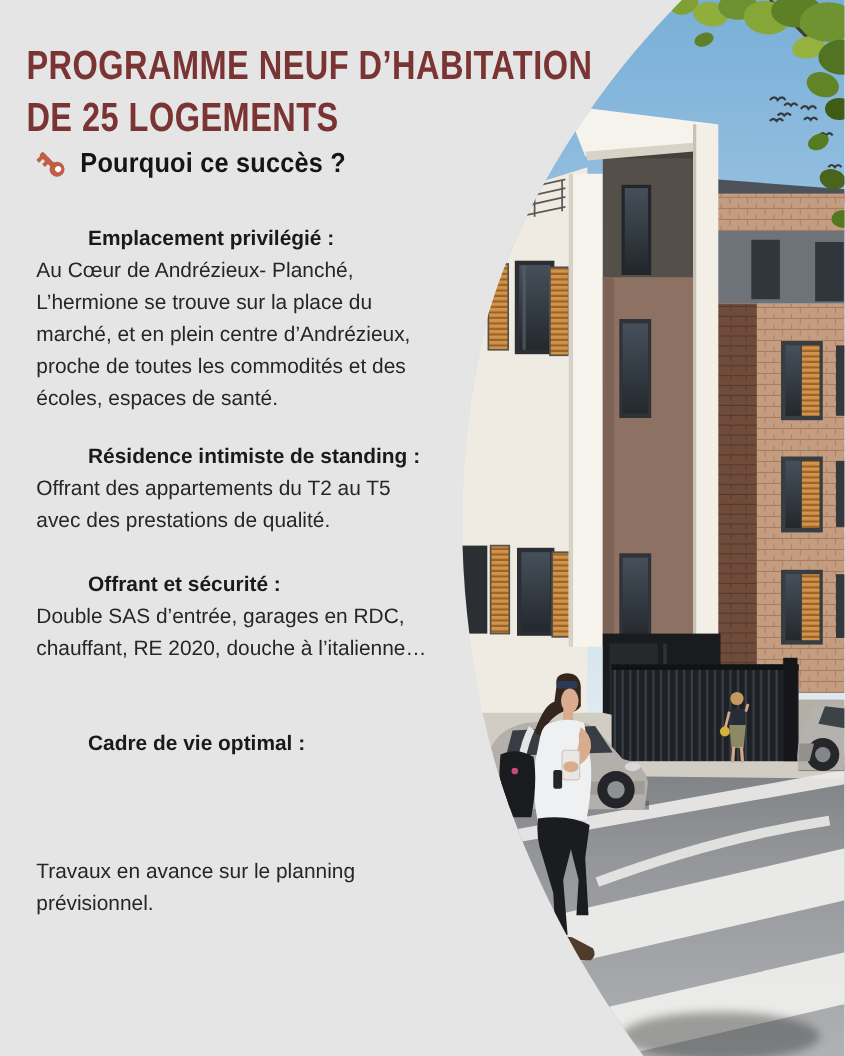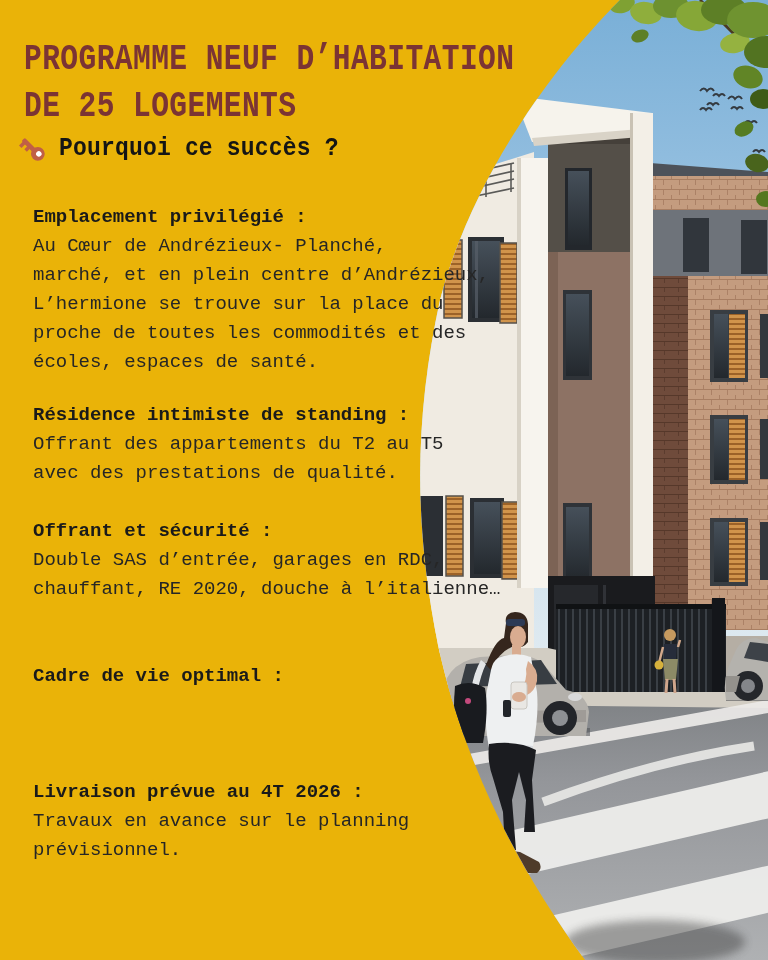--- a/index.html
+++ b/index.html
@@ -1,27 +1,27 @@
 <!DOCTYPE html>
 <html><head>
 <meta charset="utf-8">
 <style>
   html,body{margin:0;padding:0;}
-  .page{position:relative;width:768px;height:960px;background:#eab308;overflow:hidden;
-        font-family:Liberation Mono, monospace;}
+  .page{position:relative;width:768px;height:960px;background:#e5e5e5;overflow:hidden;
+        font-family:Liberation Sans, sans-serif;}
   
   .title{position:absolute;left:24px;top:36px;color:#7b3434;font-weight:bold;
          font-size:37px;line-height:47px;letter-spacing:.5px;transform:scaleX(.80);
          transform-origin:left top;white-space:nowrap;}
-  .tagline{position:absolute;left:16px;top:132px;display:flex;align-items:center;gap:10px;}
+  .tagline{position:absolute;left:30px;top:132px;display:flex;align-items:center;gap:10px;}
   .tagline .txt{font-size:25px;font-weight:bold;color:#151515;transform:scaleX(.92);
                 transform-origin:left center;white-space:nowrap;letter-spacing:.2px;}
   .key{width:33px;height:33px;flex:0 0 auto;}
   .section{position:absolute;left:33px;font-size:19px;color:#262626;line-height:29px;}
-  .section .head{font-weight:bold;color:#1a1a1a;white-space:nowrap;}
+  .section .head{font-weight:bold;color:#1a1a1a;white-space:nowrap;margin-left:47px;}
   .section .line{white-space:nowrap;}
   
   .photo{position:absolute;inset:0;
          clip-path:path('M620,0 C545,75 470,185 440,300 C415,415 413,520 438,645 C463,760 516,866 585,960 L768,960 L768,0 Z');}
   .sky{position:absolute;left:380px;top:0;width:388px;height:700px;
        background:linear-gradient(180deg,#79afd7 0%,#8fbcde 22%,#a9cbe5 45%,#cbdfec 70%,#e5edf2 100%);}
   .scene{position:absolute;inset:0;}
 </style>
 </head>
 <body>
@@ -267,22 +267,22 @@
         <rect x="8.2" y="13" width="2.6" height="3.6" fill="#c05f46"></rect>
       </g>
     </svg>
     <span class="txt">Pourquoi ce succès ?</span>
   </div>
 
   <div class="section" style="top:203px">
     <div class="head">Emplacement privilégié :</div>
     <div>
         <div class="line">Au Cœur de Andrézieux- Planché,</div>
+        <div class="line">L’hermione se trouve sur la place du</div>
         <div class="line">marché, et en plein centre d’Andrézieux,</div>
-        <div class="line">L’hermione se trouve sur la place du</div>
         <div class="line">proche de toutes les commodités et des</div>
         <div class="line">écoles, espaces de santé.</div>
       </div>
   </div>
 
   <div class="section" style="top:401px">
     <div class="head">Résidence intimiste de standing :</div>
     <div>
         <div class="line">Offrant des appartements du T2 au T5</div>
         <div class="line">avec des prestations de qualité.</div>
@@ -295,20 +295,19 @@
         <div class="line">Double SAS d’entrée, garages en RDC,</div>
         <div class="line">chauffant, RE 2020, douche à l’italienne…</div>
       </div>
   </div>
 
   <div class="section" style="top:662px">
     <div class="head">Cadre de vie optimal :</div>
   </div>
 
   <div class="section" style="top:778px">
-    <div class="head">Livraison prévue au 4T 2026 :</div>
     <div>
         <div class="line">Travaux en avance sur le planning</div>
         <div class="line">prévisionnel.</div>
       </div>
   </div>
 
 </div>
 
 </body></html>

